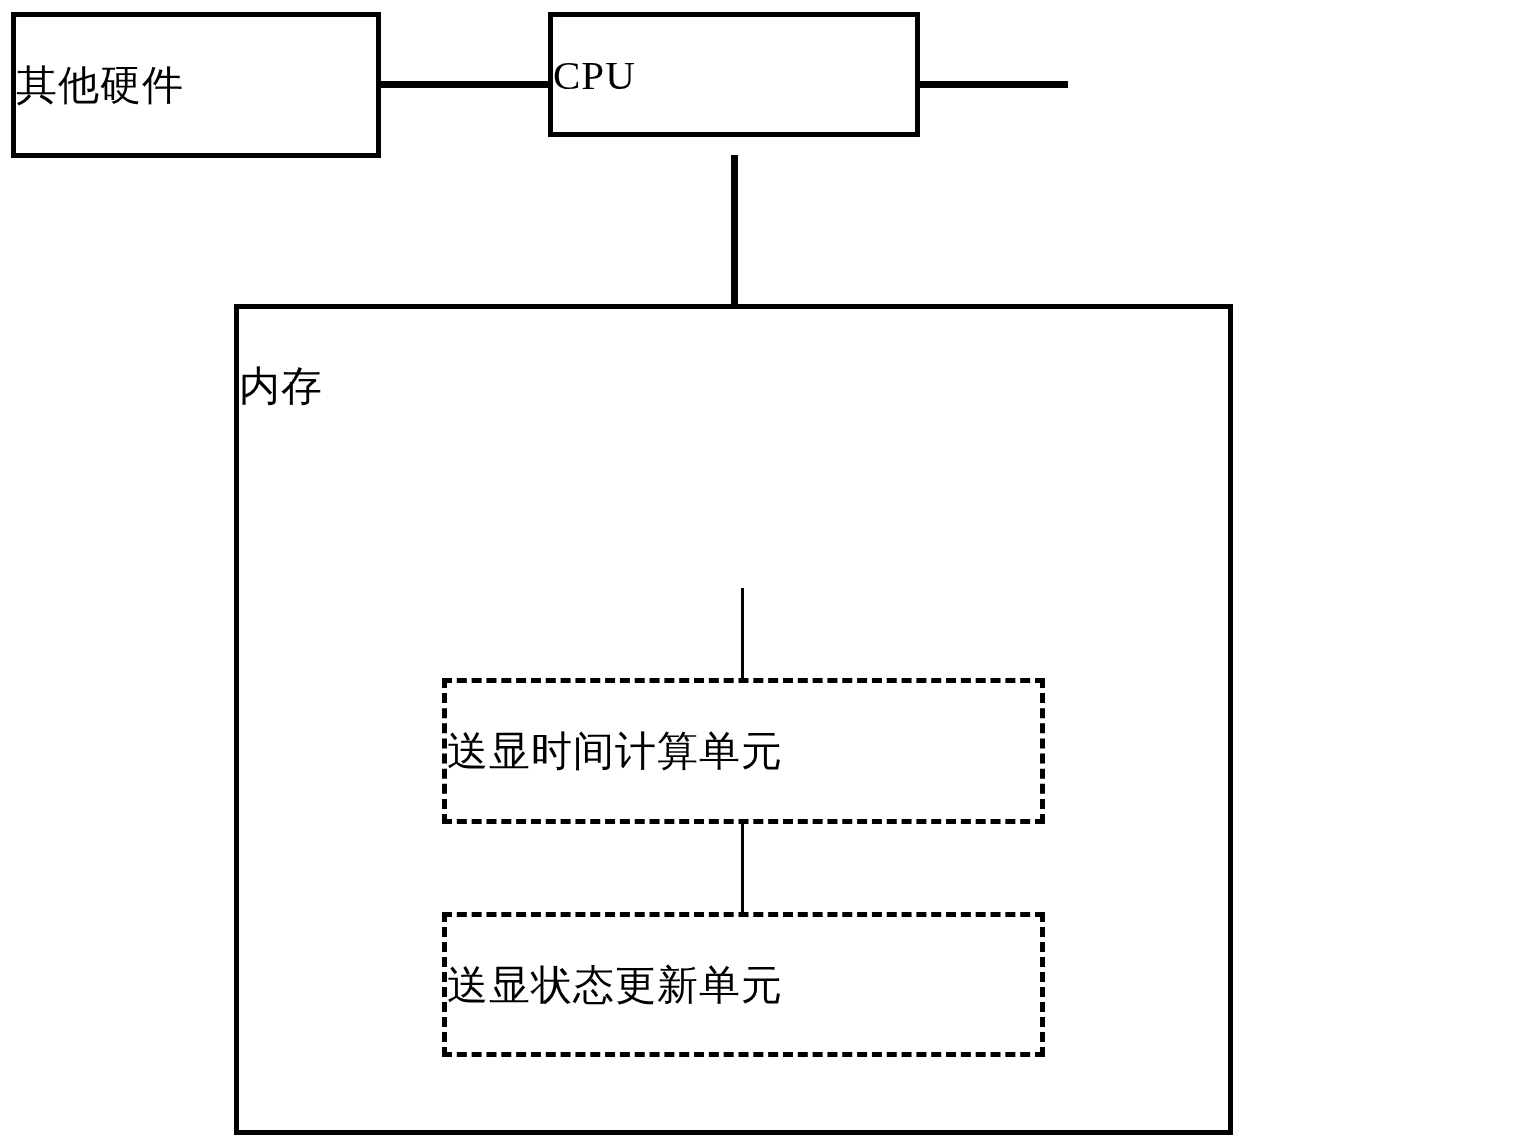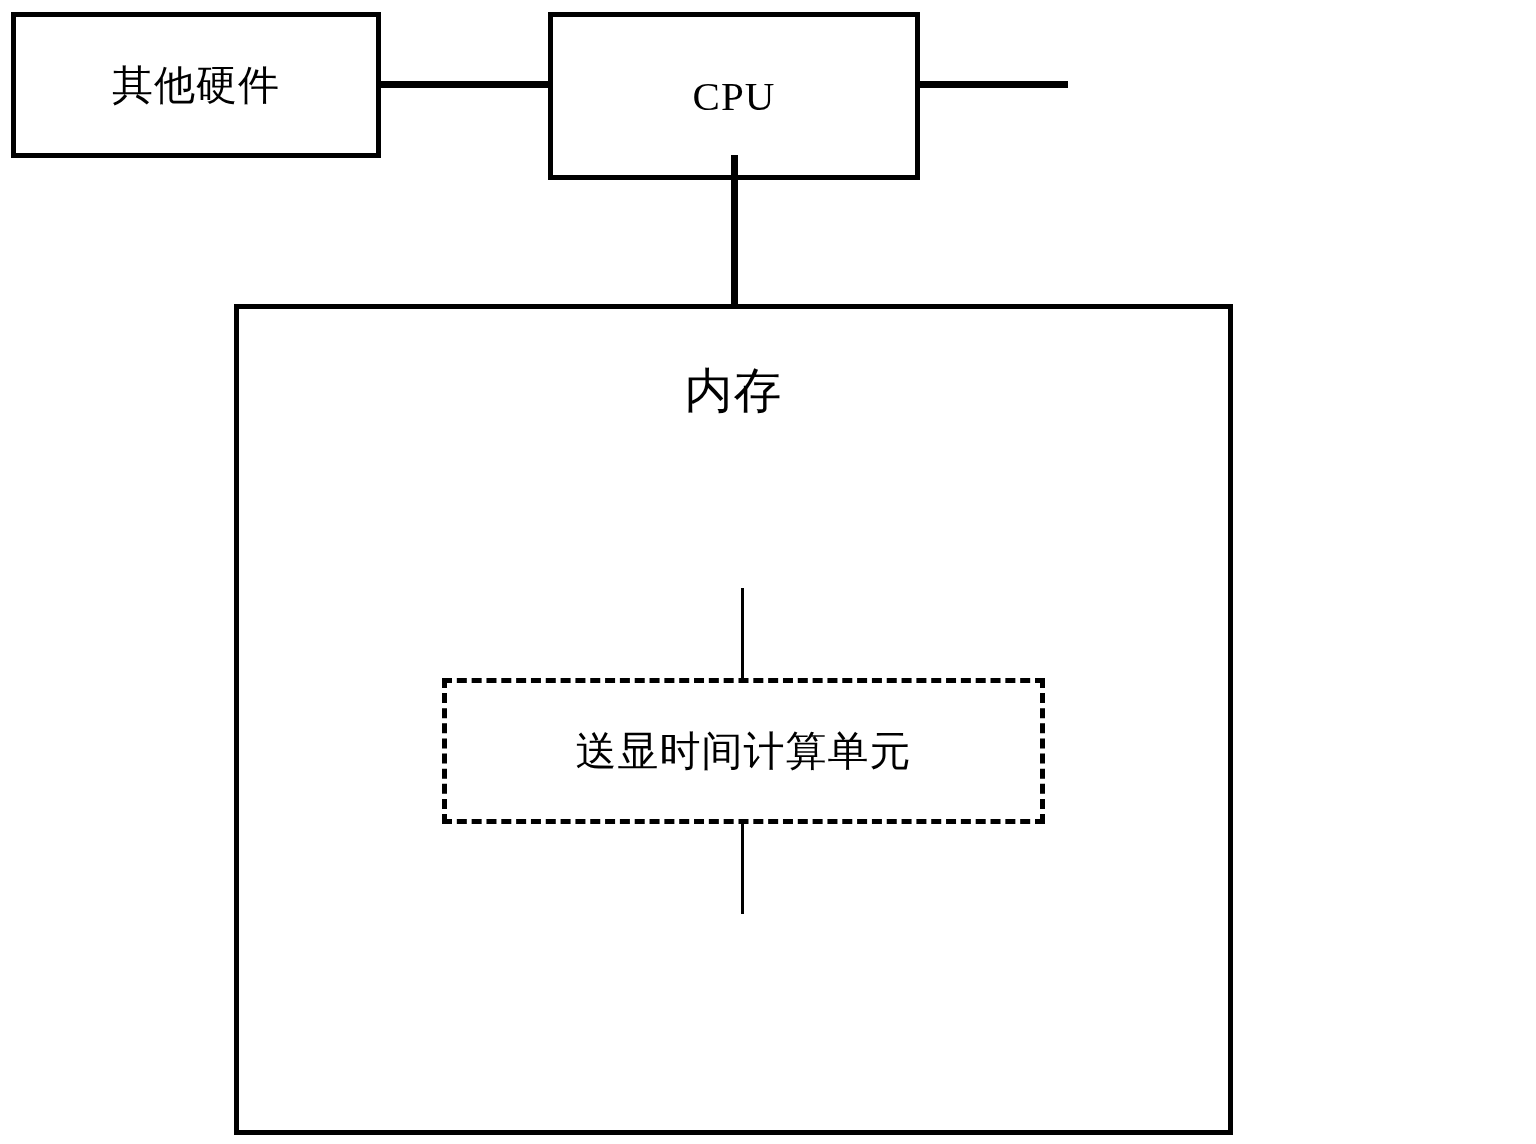--- a/index.html
+++ b/index.html
@@ -20,21 +20,21 @@
   .box {
     position: absolute;
     box-sizing: border-box;
     border: 5px solid #000000;
     background: #ffffff;
   }
   .box-label {
     position: absolute;
     left: 0;
     right: 0;
-    text-align: center;
+    text-align: left;
     color: #000000;
     white-space: nowrap;
     letter-spacing: 1px;
   }
   .cn {
     font-family: "DejaVu Sans", "Liberation Sans", sans-serif;
   }
   .dashed-box {
     position: absolute;
     box-sizing: border-box;
@@ -48,34 +48,34 @@
   .connector-h {
     position: absolute;
     background: #000000;
   }
   .connector-v {
     position: absolute;
     background: #000000;
   }
   
   #box-other-hardware { left: 11px;  top: 12px;  width: 370px; height: 146px; }
-  #box-cpu           { left: 548px; top: 12px;  width: 372px; height: 168px; }
+  #box-cpu           { left: 548px; top: 12px;  width: 372px; height: 125px; }
   #box-nvm           { left: 1066px;top: 12px;  width: 462px; height: 146px; }
   #box-memory        { left: 234px; top: 304px; width: 999px; height: 831px; }
 
   #box-other-hardware .box-label,
   #box-cpu .box-label,
   #box-nvm .box-label {
     top: 50%;
     transform: translateY(-50%);
     font-size: 41px;
   }
   #box-memory .box-label {
     top: 50px;
-    font-size: 48px;
+    font-size: 41px;
   }
 
   #dashed-enqueue { left: 442px; top: 445px; width: 603px; height: 146px; }
   #dashed-calc    { left: 442px; top: 678px; width: 603px; height: 146px; }
   #dashed-status  { left: 442px; top: 912px; width: 603px; height: 145px; }
   .dashed-box .box-label { font-size: 41px; }
 
   
   #conn-oh-cpu { left: 379px; top: 81px; width: 172px; height: 7px; }
   
@@ -111,14 +111,17 @@
 
 
   <div class="connector-v" id="conn-enq-calc"></div>
 
   <div class="dashed-box" id="dashed-calc">
     <div class="box-label cn">送显时间计算单元</div>
   </div>
 
   <div class="connector-v" id="conn-calc-status"></div>
 
+  <div class="dashed-box" id="dashed-status">
+    <div class="box-label cn">送显状态更新单元</div>
+  </div>
 
 </div>
 
 </body></html>

